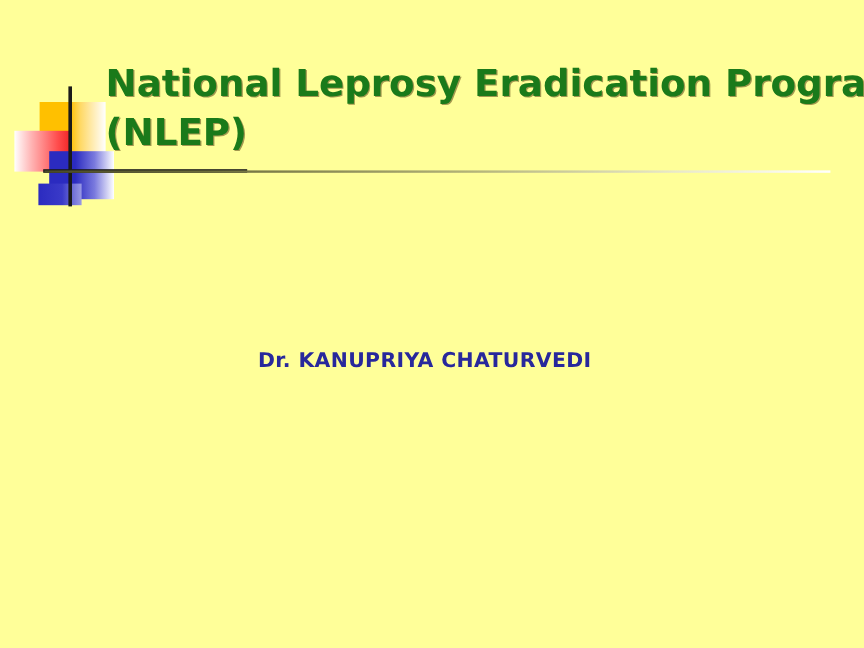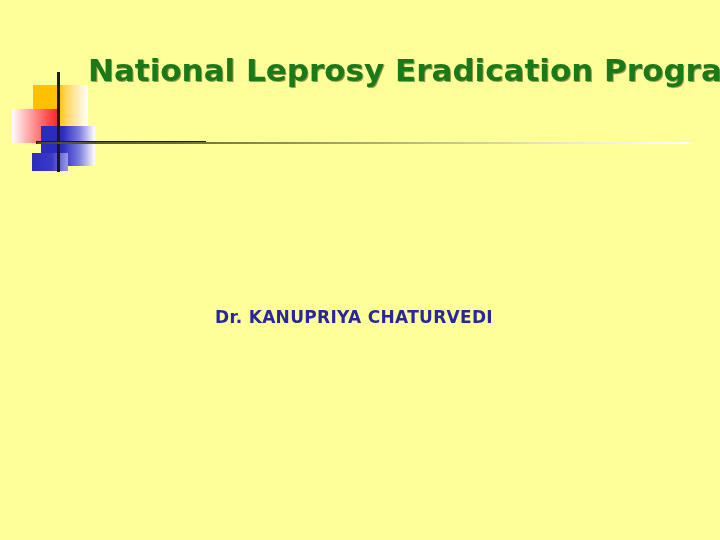--- a/index.html
+++ b/index.html
@@ -111,21 +111,21 @@
     top: 142px;
     width: 655px;
     height: 2px;
     background: linear-gradient(to right, #4a4a28 0%, #6b6b3a 20%, #b5b57a 55%, #e8e8c8 80%, #ffffff 100%);
   }
 
   
   #presenter {
     position: absolute;
     left: 0px;
-    top: 307px;
+    top: 291px;
     width: 720px;
     text-align: center;
     padding-right: 12px;
     box-sizing: border-box;
   }
 
   #presenter .presenter-name {
     display: inline-block;
     font-family: "DejaVu Sans", sans-serif;
     font-size: 17px;
@@ -144,20 +144,21 @@
     <div class="shape-gold"></div>
     <div class="shape-red"></div>
     <div class="shape-blue"></div>
     <div class="shape-blue-small"></div>
     <div class="cross-h"></div>
     <div class="cross-v"></div>
   </div>
 
   <div id="title-block">
     <div class="title-line">National Leprosy Eradication Program</div>
+    <div class="title-line">(NLEP)</div>
   </div>
 
   <div id="title-rule"></div>
 
   <div id="presenter">
     <span class="presenter-name">Dr. KANUPRIYA CHATURVEDI</span>
   </div>
 
 </div>
 

